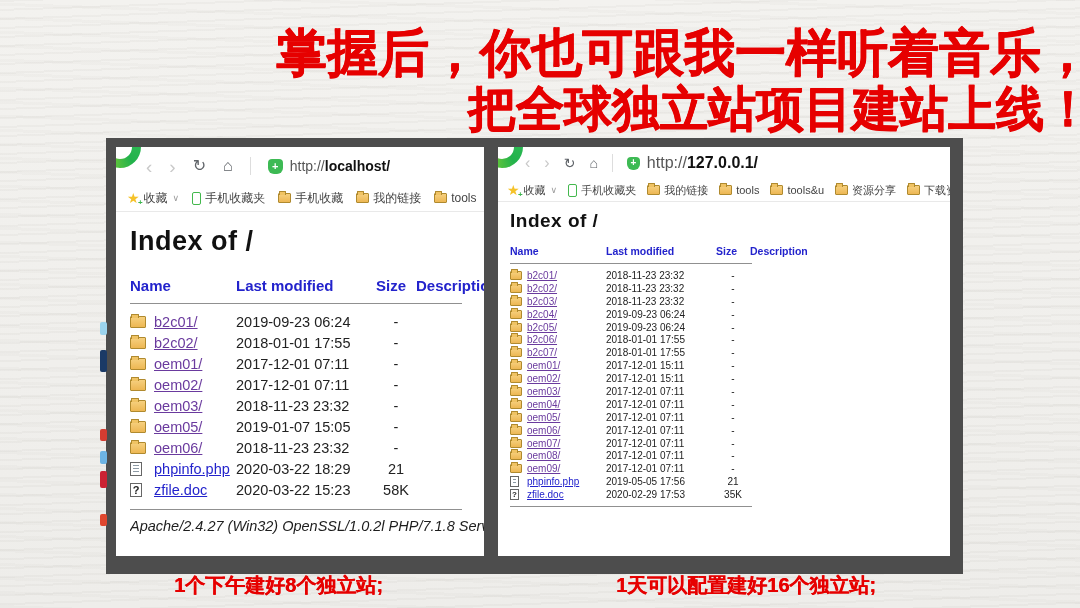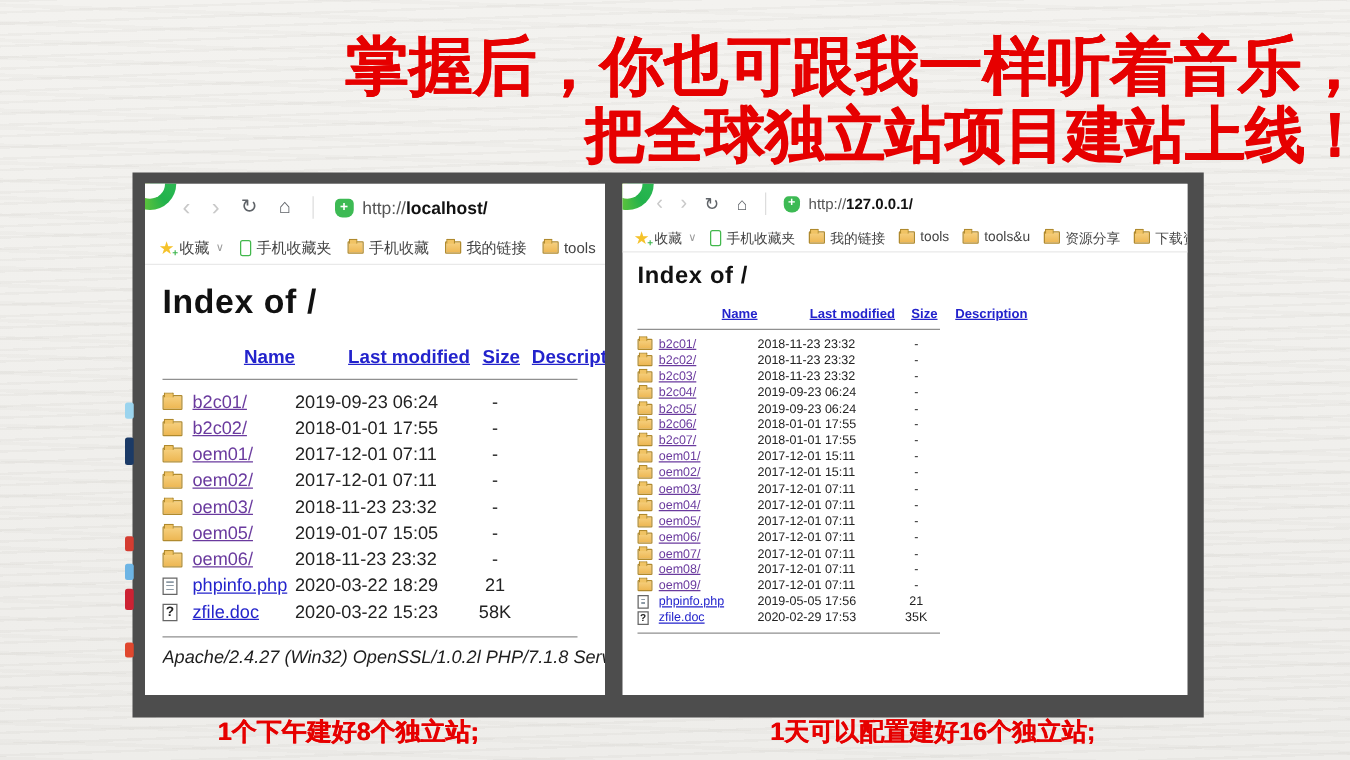--- a/index.html
+++ b/index.html
@@ -50,21 +50,21 @@
   .nav-ic.dark{color:#5f6368;font-size:16px}
   .panel-r .nav-ic{font-size:16px}
   .panel-r .nav-ic.dark{font-size:14px}
   .tb-sep{width:1px;height:18px;background:#ddd;}
   .urlbox{display:flex;align-items:center;gap:7px;}
   .shield{width:15px;height:15px;background:var(--shield-green);border-radius:4px 4px 6px 6px;
     color:#fff;font-size:11px;font-weight:bold;display:flex;align-items:center;justify-content:center;line-height:1;}
   .panel-r .shield{width:13px;height:13px;font-size:10px}
   .url{font-size:14px;color:#555;white-space:nowrap}
   .url b{color:#111}
-  .panel-r .url{font-size:12px}
+  .panel-r .url{font-size:16px}
 
   .bookmarks{display:flex;align-items:center;border-bottom:1px solid #e9e9e9;background:#fff;
     overflow:hidden;white-space:nowrap;}
   .panel-l .bookmarks{height:27px;padding-left:11px;gap:13px;font-size:12px;}
   .panel-r .bookmarks{height:23px;padding-left:9px;gap:11px;font-size:11px;}
   .bm{display:inline-flex;align-items:center;gap:4px;color:#444;flex:none;cursor:default}
   .bm-chev{color:#9a9a9a;font-size:9px;margin-left:1px}
   .bm-star{position:relative;color:#f5c22a;font-size:14px;line-height:1}
   .bm-star::after{content:"+";position:absolute;right:-3px;bottom:-2px;color:#3db54e;
     font-size:8px;font-weight:900;}
@@ -92,21 +92,21 @@
   .content{position:relative}
   .panel-l .content{padding:4px 0 0 14px}
   .panel-r .content{padding:3px 0 0 12px}
   .heading{font-weight:800;color:#111;letter-spacing:.5px}
   .panel-l .heading{font-size:27px;margin:10px 0 20px}
   .panel-r .heading{font-size:19px;margin:5px 0 13px}
 
   .thead{display:grid;align-items:center;font-weight:bold;}
   .panel-l .thead{grid-template-columns:106px 140px 40px 92px;font-size:15px;margin-bottom:9px}
   .panel-r .thead{grid-template-columns:96px 110px 34px 72px;font-size:10.5px;margin-bottom:6px}
-  .thead a{color:var(--link-blue);text-decoration:underline;text-align:right;cursor:pointer}
+  .thead a{color:var(--link-blue);text-align:left;cursor:pointer}
   .hr{border:none;border-top:1px solid #909090;}
   .panel-l .hr{width:332px;margin:0 0 7px}
   .panel-r .hr{width:242px;margin:0 0 5px}
   .panel-l .hr.bottom{margin:9px 0 8px}
   .panel-r .hr.bottom{margin:5px 0 4px}
 
   .row{display:grid;align-items:center;color:#222;}
   .panel-l .row{grid-template-columns:24px 82px 140px 40px 1fr;height:21px;font-size:14.5px}
   .panel-r .row{grid-template-columns:17px 79px 110px 34px 1fr;height:12.9px;font-size:10px}
   .fname{color:var(--link-blue);text-decoration:underline;white-space:nowrap;cursor:pointer}

